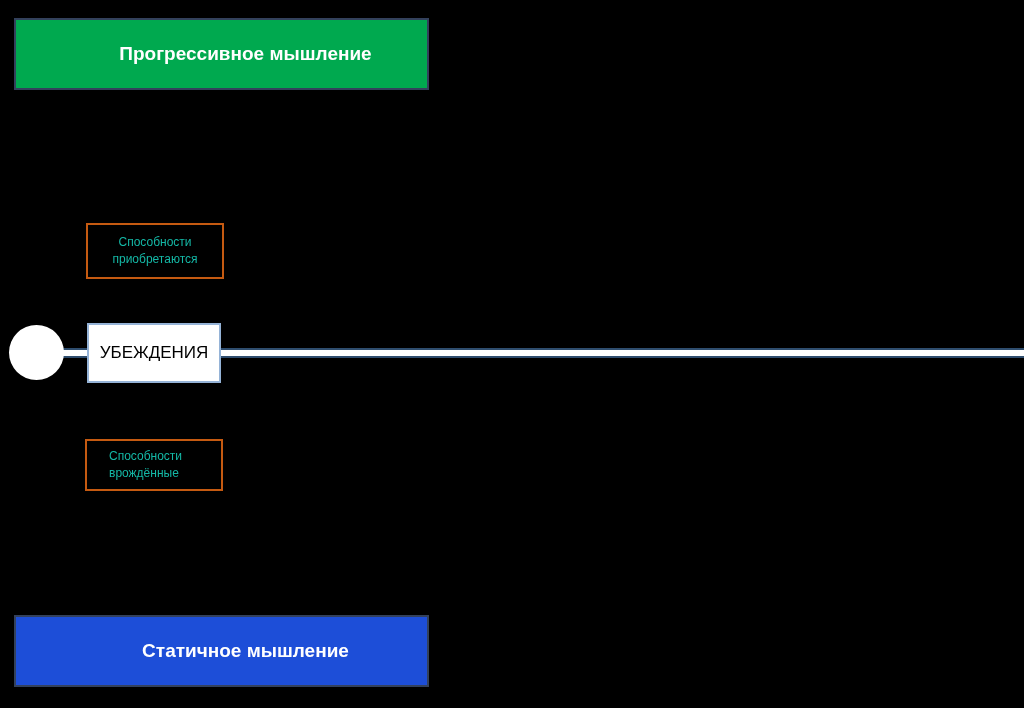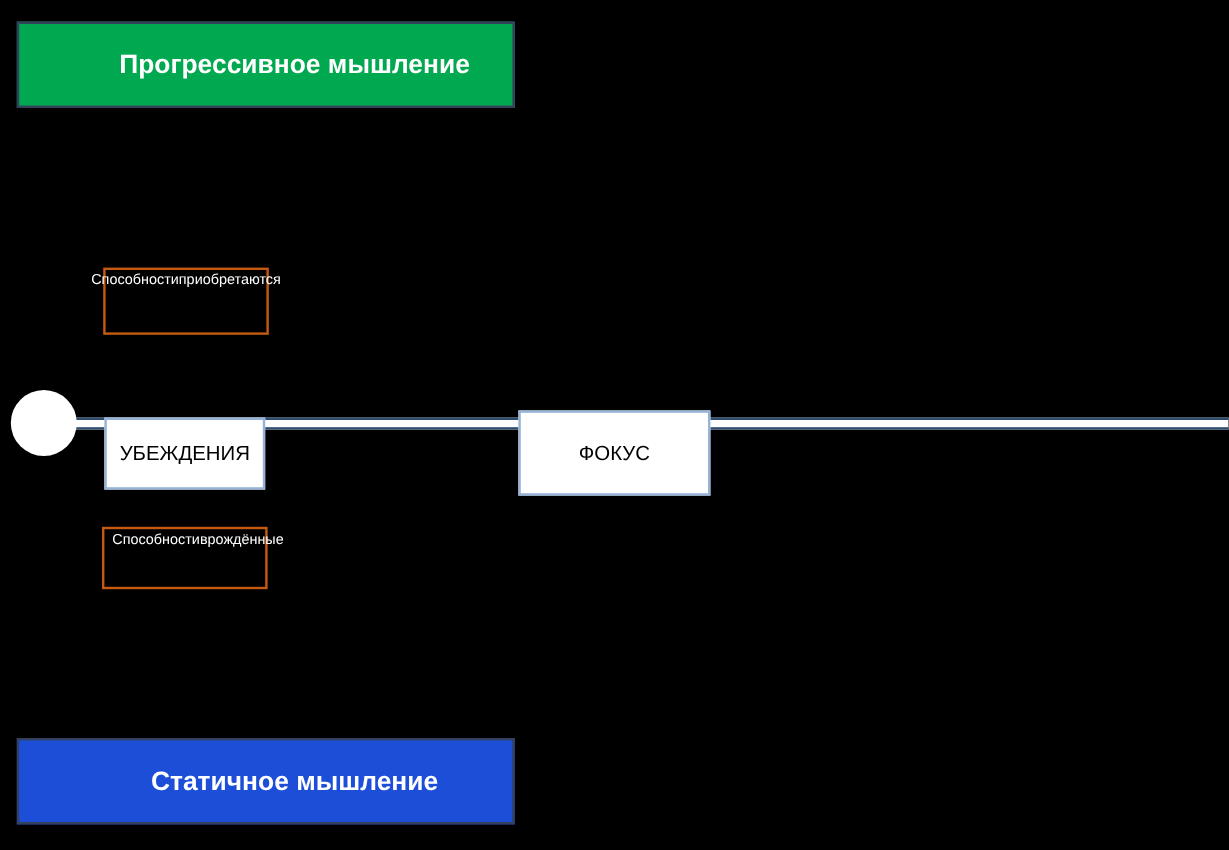--- a/index.html
+++ b/index.html
@@ -21,21 +21,21 @@
     position: absolute;
     left: 14px;
     width: 415px;
     height: 72px;
     box-sizing: border-box;
     border: 2px solid #33415C;
     display: flex;
     align-items: center;
     justify-content: center;
     color: #FFFFFF;
-    font-size: 22px;
+    font-size: 19px;
     font-weight: bold;
     z-index: 2;
     padding-left: 48px;
   }
   .banner--top { top: 18px; background: #00A94F; }
   .banner--bottom { top: 615px; background: #1d4ed8; }
 
   
   .timeline {
     position: absolute;
@@ -66,35 +66,35 @@
     position: absolute;
     box-sizing: border-box;
     background: #FFFFFF;
     border: 2px solid #95B3D7;
     display: flex;
     align-items: center;
     justify-content: center;
     color: #000000;
     font-size: 17px;
     z-index: 2;
-    margin-top: 25px;
   }
   .node--beliefs { left: 87px; top: 323px; width: 134px; height: 60px; }
   .node--focus   { left: 432px; top: 317px; width: 160px; height: 71px; }
 
   
   .callout {
     position: absolute;
     box-sizing: border-box;
     background: #000000;
     border: 2px solid #C55A11;
-    color: #ffffff;
+    color: #14b8a6;
     font-size: 12px;
     line-height: 17px;
     display: flex;
+    flex-direction: column;
     justify-content: center;
     z-index: 2;
   }
   .callout--acquired {
     left: 86px; top: 223px; width: 138px; height: 56px;
     text-align: center;
   }
   .callout--innate {
     left: 85px; top: 439px; width: 138px; height: 52px;
     text-align: left;
@@ -111,23 +111,20 @@
   </div>
 
   <div class="timeline"></div>
 
   <div class="start-circle"></div>
 
   <div class="node node--beliefs">
     <span>УБЕЖДЕНИЯ</span>
   </div>
 
-  <div class="node node--focus">
-    <span>ФОКУС</span>
-  </div>
 
   <div class="callout callout--acquired">
     <span>Способности</span>
     <span>приобретаются</span>
   </div>
 
   <div class="callout callout--innate">
     <span>Способности</span>
     <span>врождённые</span>
   </div>

